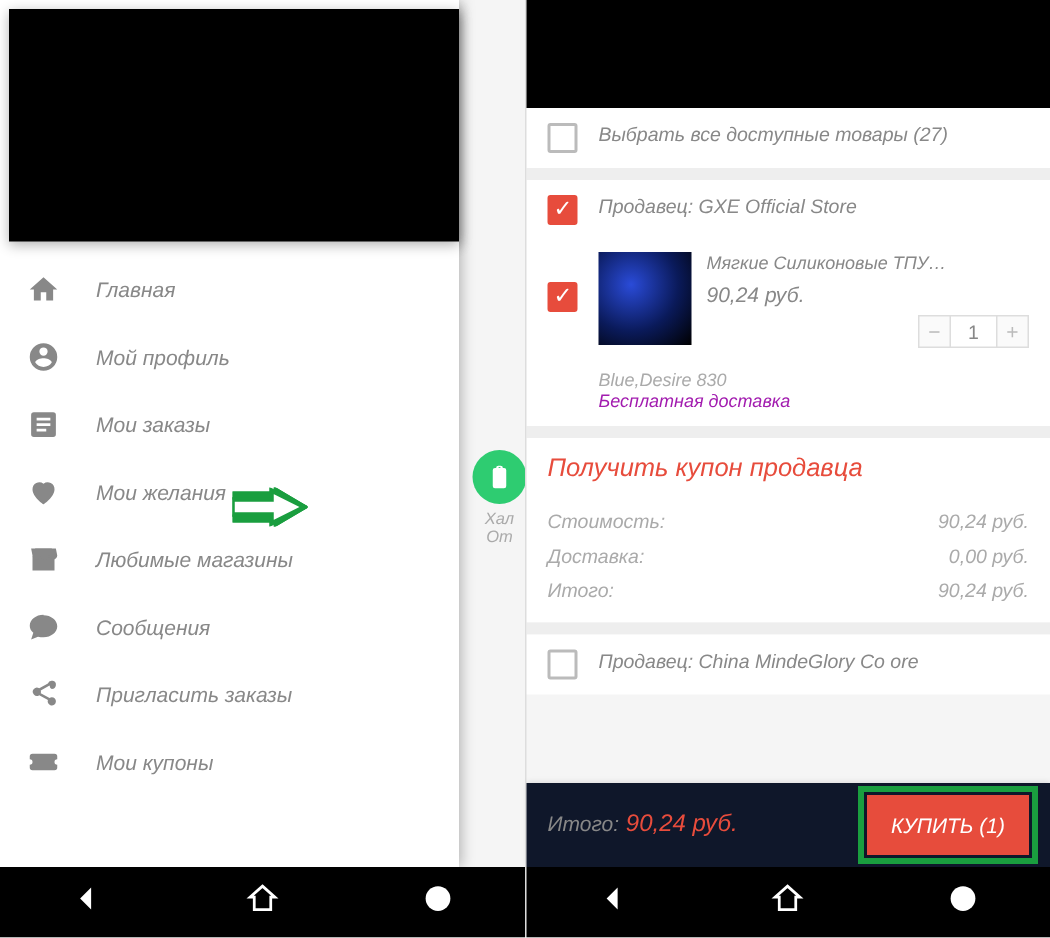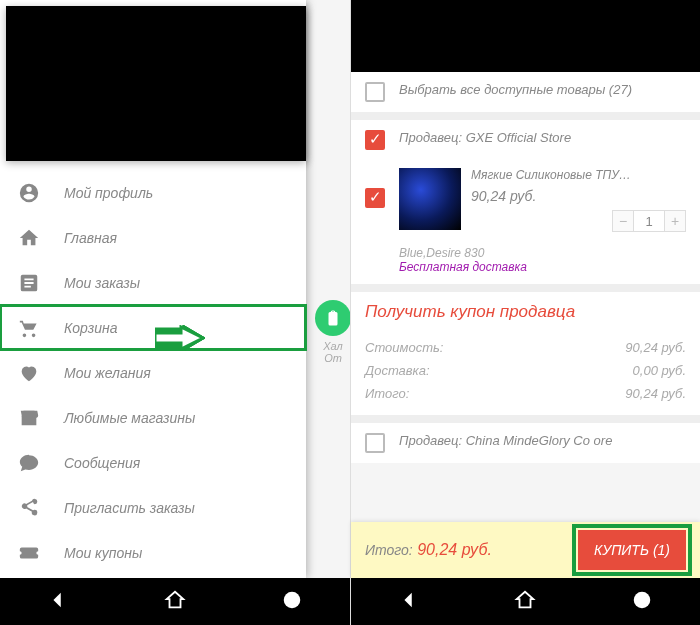--- a/index.html
+++ b/index.html
@@ -170,21 +170,21 @@
     color: #aaa;
     font-style: italic;
   }
   .summary div { display: flex; justify-content: space-between; padding: 4px 0; }
 
   .total-bar {
     position: absolute;
     bottom: 47px;
     left: 0; right: 0;
     height: 56px;
-    background: #fef9c3;
+    background: #0f172a;
     display: flex;
     align-items: center;
     justify-content: space-between;
     padding: 12px 14px;
     box-shadow: 0 -1px 4px rgba(0,0,0,.1);
     font-style: italic;
     margin-top: 27px;
   }
   .total-text { color: #888; font-size: 14px; }
   .total-amt { color: #e74c3c; }
@@ -240,41 +240,35 @@
     </div>
     <span>Хал
 От</span>
   </div>
 
   <div class="drawer">
     <div class="black-header" style="position:absolute;top:0;left:0;"></div>
 
     <div class="menu-item">
       <svg class="micon" viewBox="0 0 24 24">
+          <path d="M10 20v-6h4v6h5v-8h3L12 3 2 12h3v8z"></path>
+        </svg>
+      <span>Главная</span>
+    </div>
+    <div class="menu-item">
+      <svg class="micon" viewBox="0 0 24 24">
           <path d="M12 2a10 10 0 1 0 0 20 10 10 0 0 0 0-20zm0 3a3 3 0 1 1 0 6 3 3 0 0 1 0-6zm0 14.2c-2.5 0-4.7-1.3-6-3.2.03-2 4-3.1 6-3.1s5.97 1.1 6 3.1a7.2 7.2 0 0 1-6 3.2z"></path>
         </svg>
       <span>Мой профиль</span>
     </div>
     <div class="menu-item">
       <svg class="micon" viewBox="0 0 24 24">
-          <path d="M10 20v-6h4v6h5v-8h3L12 3 2 12h3v8z"></path>
-        </svg>
-      <span>Главная</span>
-    </div>
-    <div class="menu-item">
-      <svg class="micon" viewBox="0 0 24 24">
           <path d="M19 3H5a2 2 0 0 0-2 2v14a2 2 0 0 0 2 2h14a2 2 0 0 0 2-2V5a2 2 0 0 0-2-2zM7 7h10v2H7zm0 4h10v2H7zm0 4h7v2H7z"></path>
         </svg>
       <span>Мои заказы</span>
-    </div>
-    <div class="menu-item hl">
-      <svg class="micon" viewBox="0 0 24 24">
-          <path d="M7 18a2 2 0 1 0 0 4 2 2 0 0 0 0-4zm10 0a2 2 0 1 0 0 4 2 2 0 0 0 0-4zM7.2 14h9.5l3.6-7H6.2L5.3 4H2v2h2l3.6 8z"></path>
-        </svg>
-      <span>Корзина</span>
     </div>
     <div class="menu-item">
       <svg class="micon" viewBox="0 0 24 24">
           <path d="M12 21s-8-5.3-8-11a5 5 0 0 1 8-4 5 5 0 0 1 8 4c0 5.7-8 11-8 11z"></path>
         </svg>
       <span>Мои желания</span>
     </div>
     <div class="menu-item">
       <svg class="micon" viewBox="0 0 24 24">
           <path d="M4 10v10h16V10l-2-6H6zM4 10h16M8 14h0"></path>

